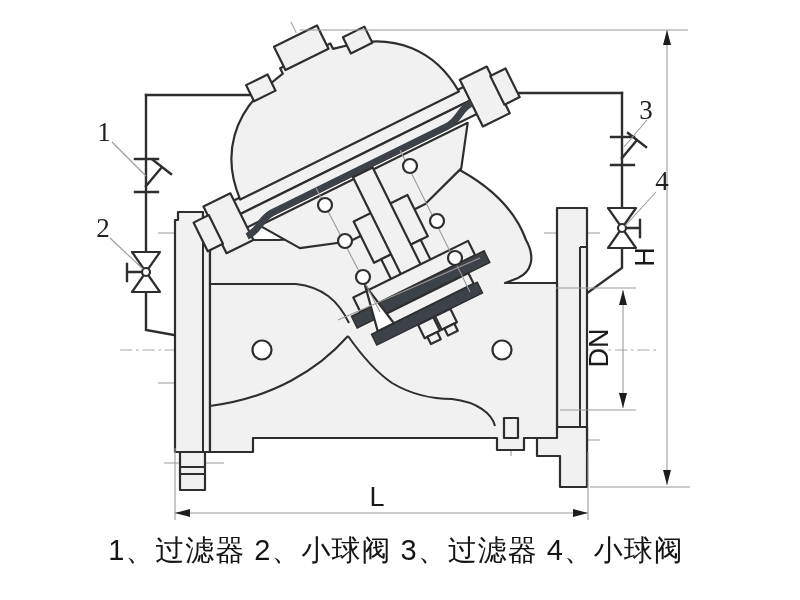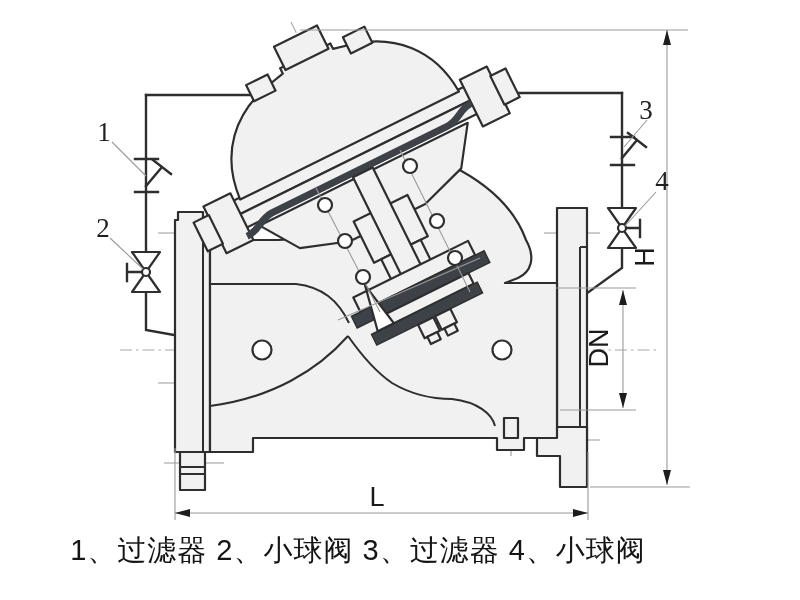--- a/index.html
+++ b/index.html
@@ -1,21 +1,21 @@
 <!DOCTYPE html>
 <html><head>
 <meta charset="utf-8">
 <style>
   html,body{margin:0;padding:0;background:#ffffff;}
   .stage{position:relative;width:800px;height:600px;background:#ffffff;overflow:hidden;
          font-family:"Liberation Sans",sans-serif;}
   .stage svg{position:absolute;left:0;top:0;}
   .caption{position:absolute;left:0;top:531px;width:716px;text-align:center;
            font-size:29px;color:#151515;letter-spacing:1px;
-           font-family:"Liberation Sans",sans-serif;}
+           font-family:"Liberation Sans",sans-serif;padding-left:38px;}
   
   .outline{fill:#f1f1f1;stroke:#2e2e2e;stroke-width:2.2;stroke-linejoin:round;}
   .outline-w{fill:#ffffff;stroke:#2e2e2e;stroke-width:2.2;stroke-linejoin:round;}
   .stroke-only{fill:none;stroke:#2e2e2e;stroke-width:2;}
   .pipe{fill:none;stroke:#2e2e2e;stroke-width:2.4;stroke-linecap:square;}
   .dark{fill:#3c4247;stroke:#2e2e2e;stroke-width:1.4;}
   .thin{fill:none;stroke:#9a9a9a;stroke-width:1.1;}
   .cline{fill:none;stroke:#a8a8a8;stroke-width:1.1;stroke-dasharray:12 4 2.5 4;}
   .arrow{fill:#1d1d1d;stroke:none;}
   .dimtext{fill:#1a1a1a;font-family:"Liberation Sans",sans-serif;font-size:27px;}

